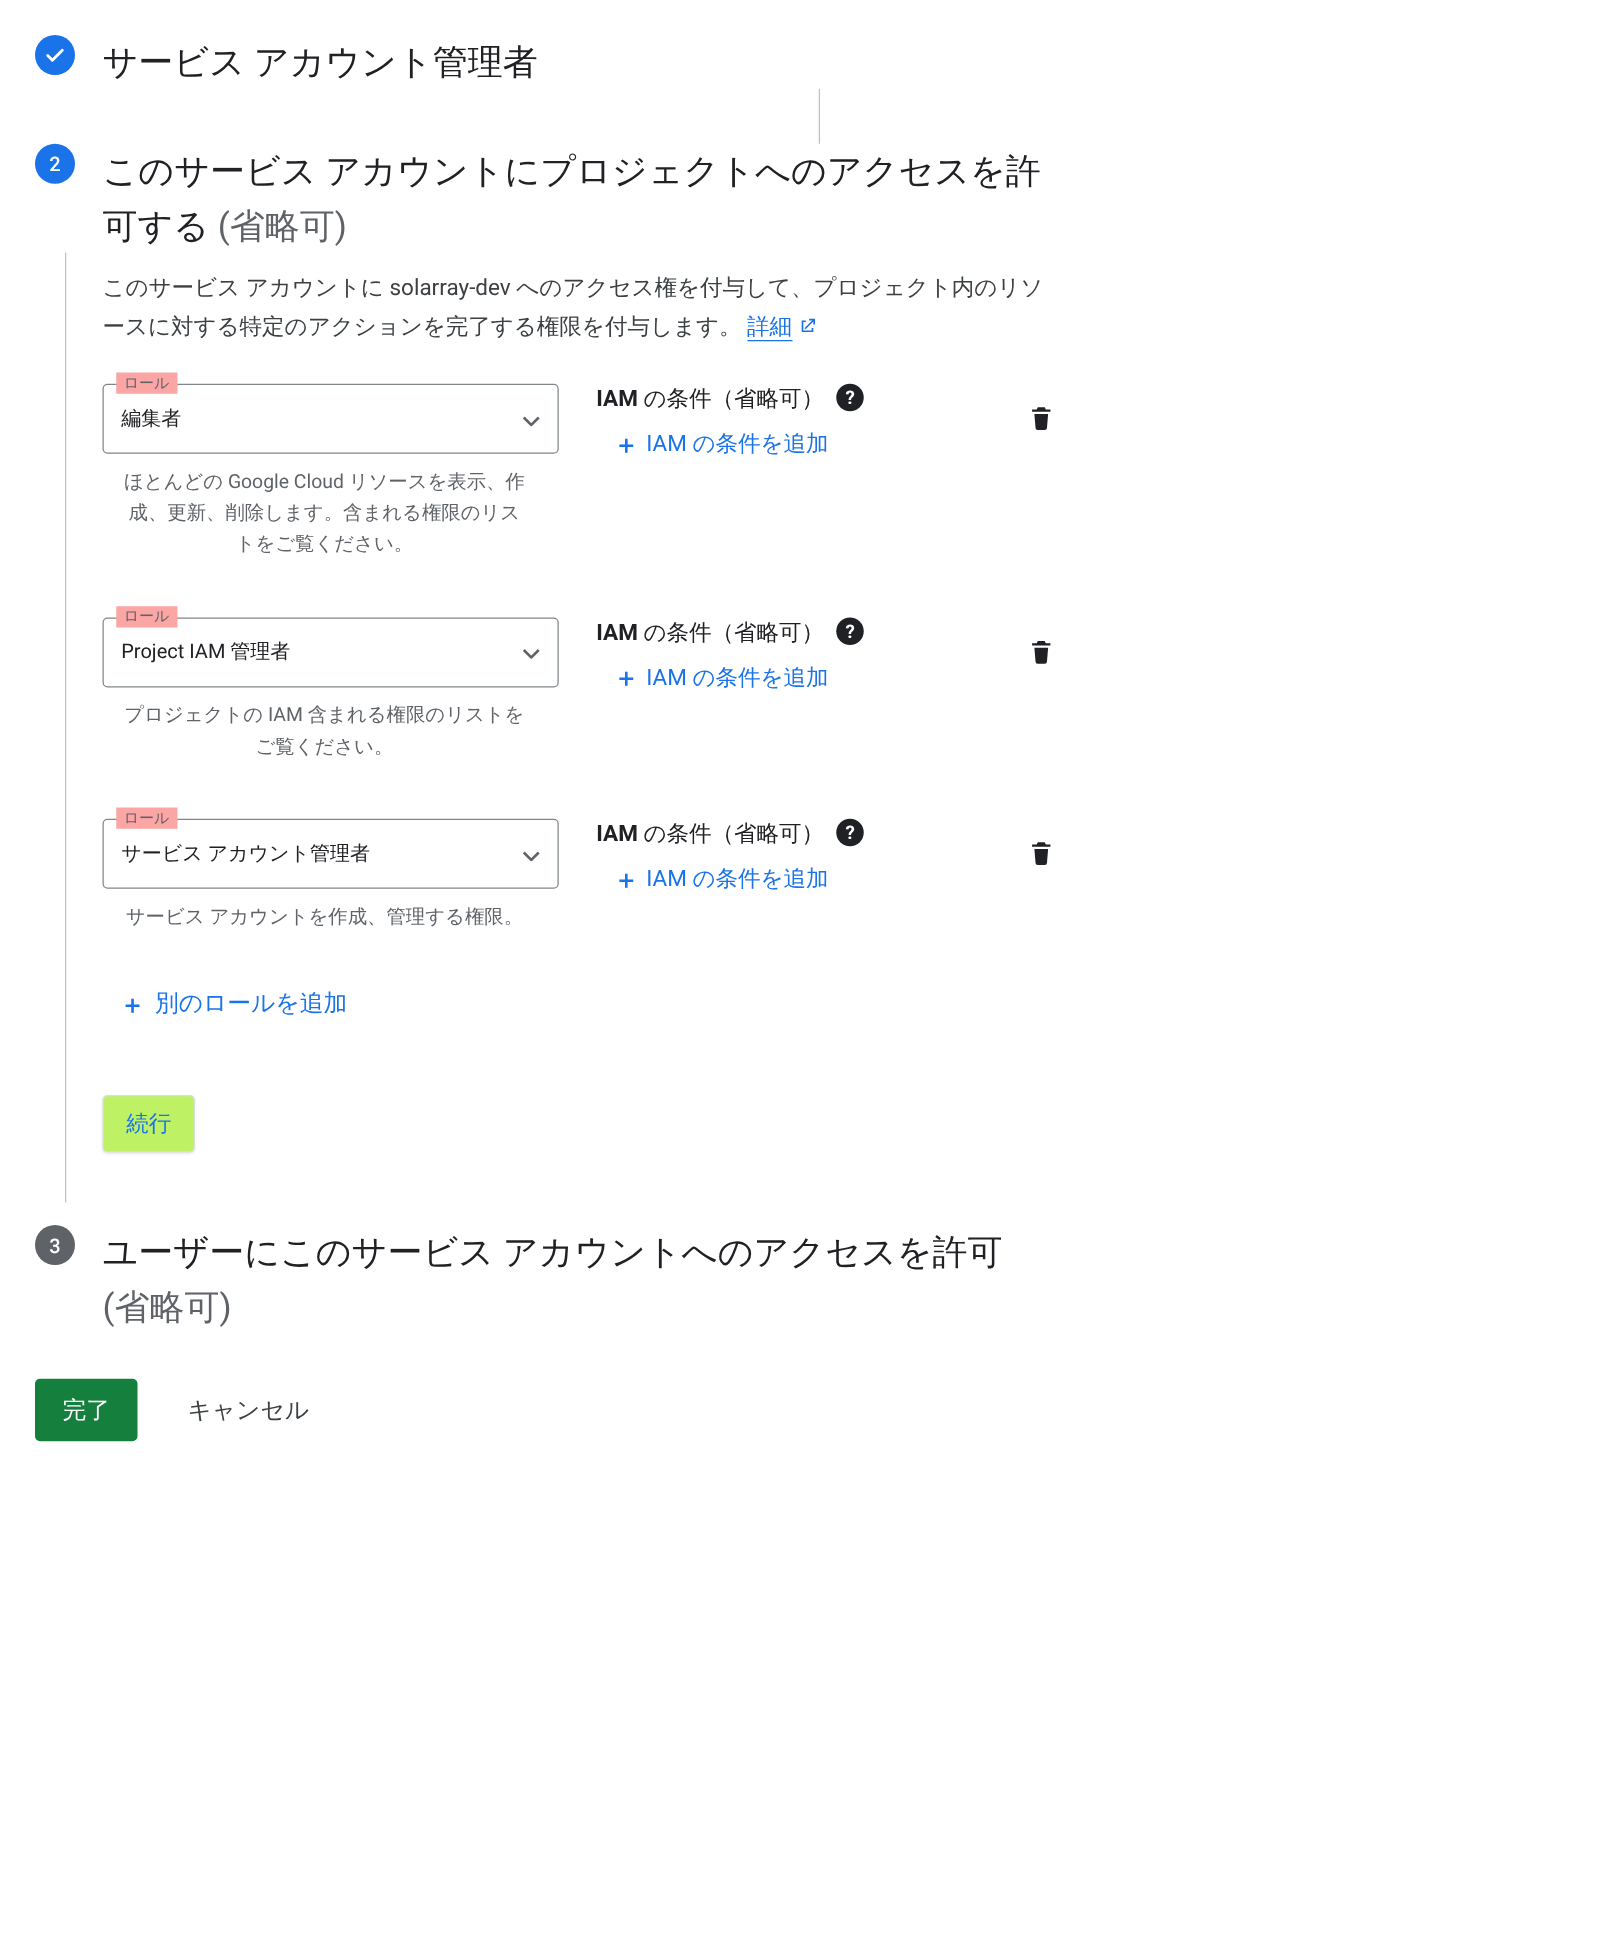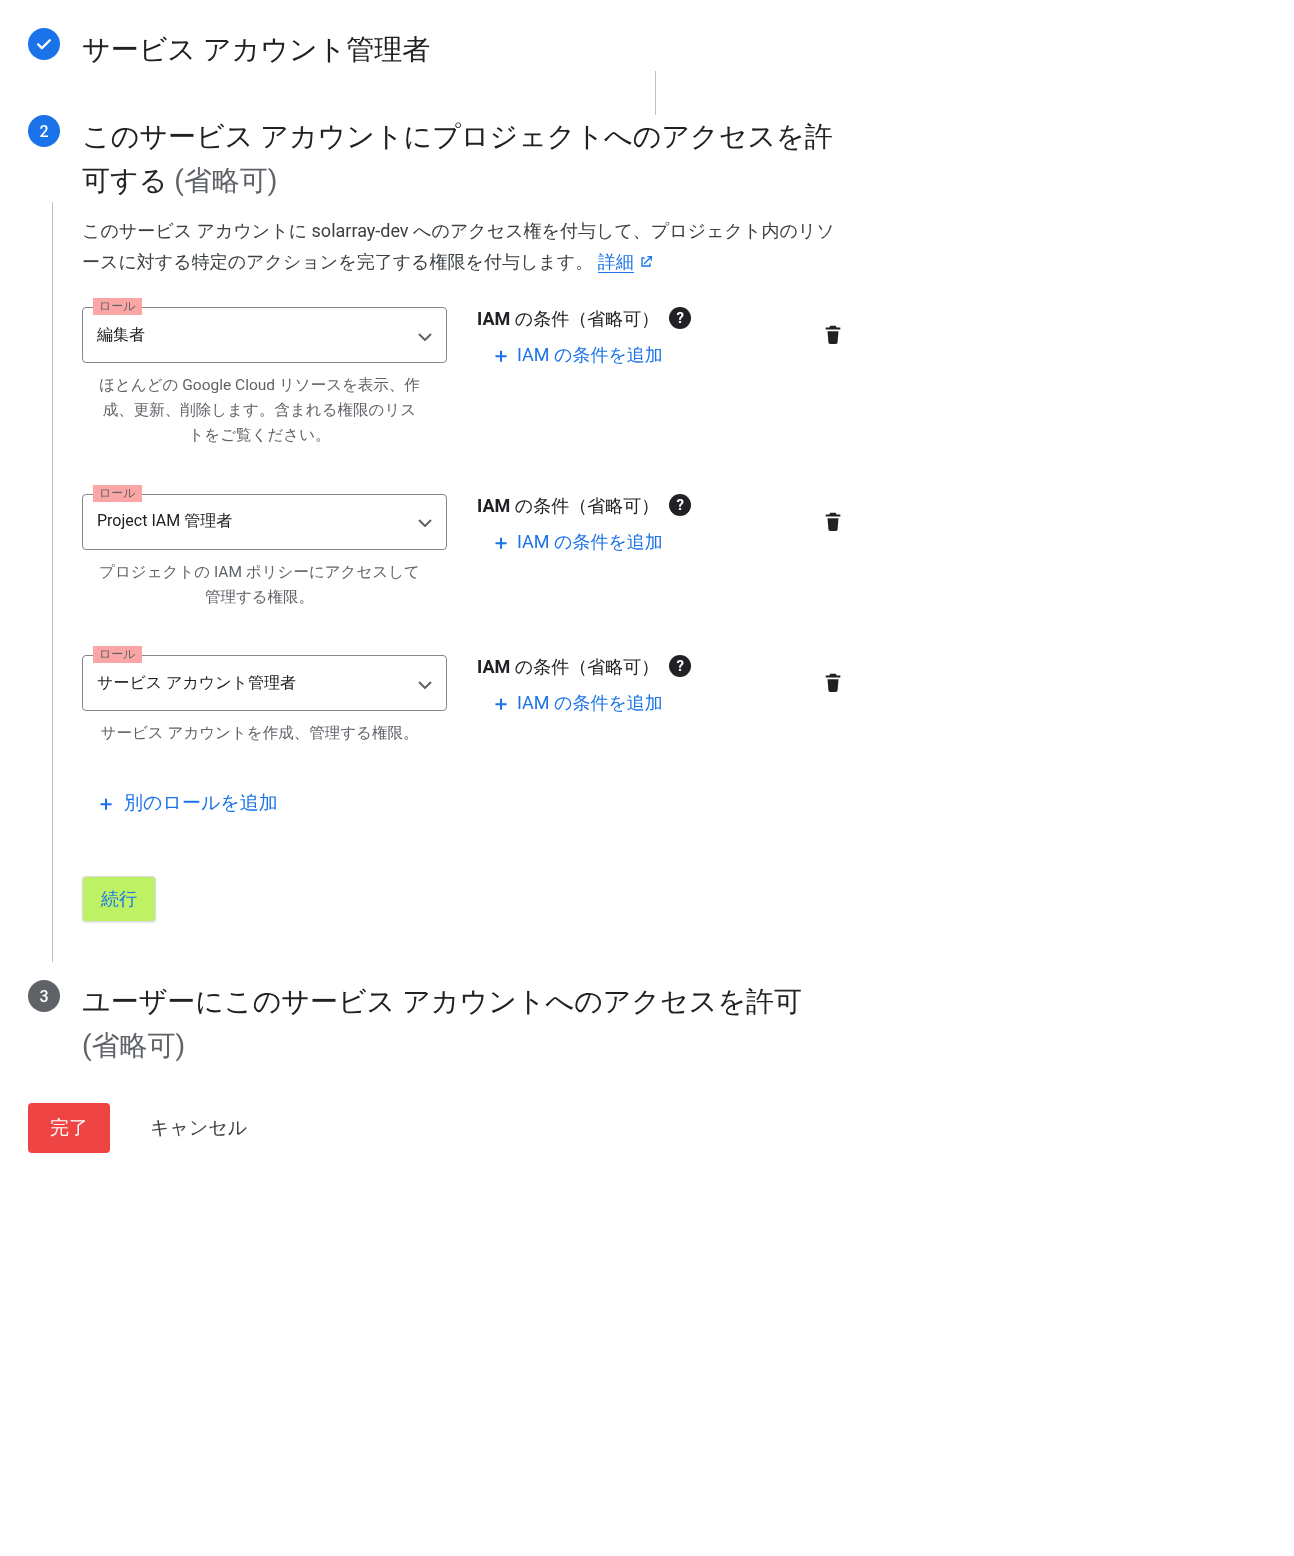--- a/index.html
+++ b/index.html
@@ -81,21 +81,21 @@
     }
     .continue-btn {
       display: inline-block; margin-top: 60px;
       border: 1px solid #dadce0; border-radius: 4px;
       padding: 10px 18px; font-size: 18px; color: #1a73e8;
       background: #bef264; cursor: pointer;
       box-shadow: 0 1px 2px rgba(60,64,67,0.12);
     }
     .footer { margin-top: 36px; display: flex; align-items: center; gap: 40px; }
     .done-btn {
-      background: #ef4444; color: #fff; border: none; border-radius: 4px;
+      background: #15803d; color: #fff; border: none; border-radius: 4px;
       padding: 12px 22px; font-size: 19px; cursor: pointer;
     }
     .cancel-btn {
       background: none; border: none; color: #3c4043; font-size: 19px; cursor: pointer;
     }
     .plus { font-size: 20px; font-weight: 600; line-height: 1; }
     .check-svg { width:20px; height:20px; }
   </style>
 </head>
 <body>
@@ -172,21 +172,21 @@
       
       <div class="role-row" style="margin-top:46px;">
         <div class="role-field-wrap">
           <div class="select-wrap">
             <span class="select-label">ロール</span>
             <span class="select-value">Project IAM 管理者</span>
             <span class="select-caret"><svg width="14" height="8" viewBox="0 0 14 8">
                   <path d="M1 1l6 6 6-6" fill="none" stroke="#5f6368" stroke-width="2"></path>
                 </svg></span>
           </div>
-          <div class="role-helper">プロジェクトの IAM ポリシーにアクセスして管理する権限。</div>
+          <div class="role-helper">プロジェクトの IAM 含まれる権限のリストをご覧ください。</div>
         </div>
         <div class="iam-col">
           <div class="iam-header">
             <span><b>IAM</b><span> の条件（省略可）</span></span>
             <span class="help-icon">?</span>
           </div>
           <div class="add-cond">
             <span class="plus">＋</span>
             <span>IAM の条件を追加</span>
           </div>

